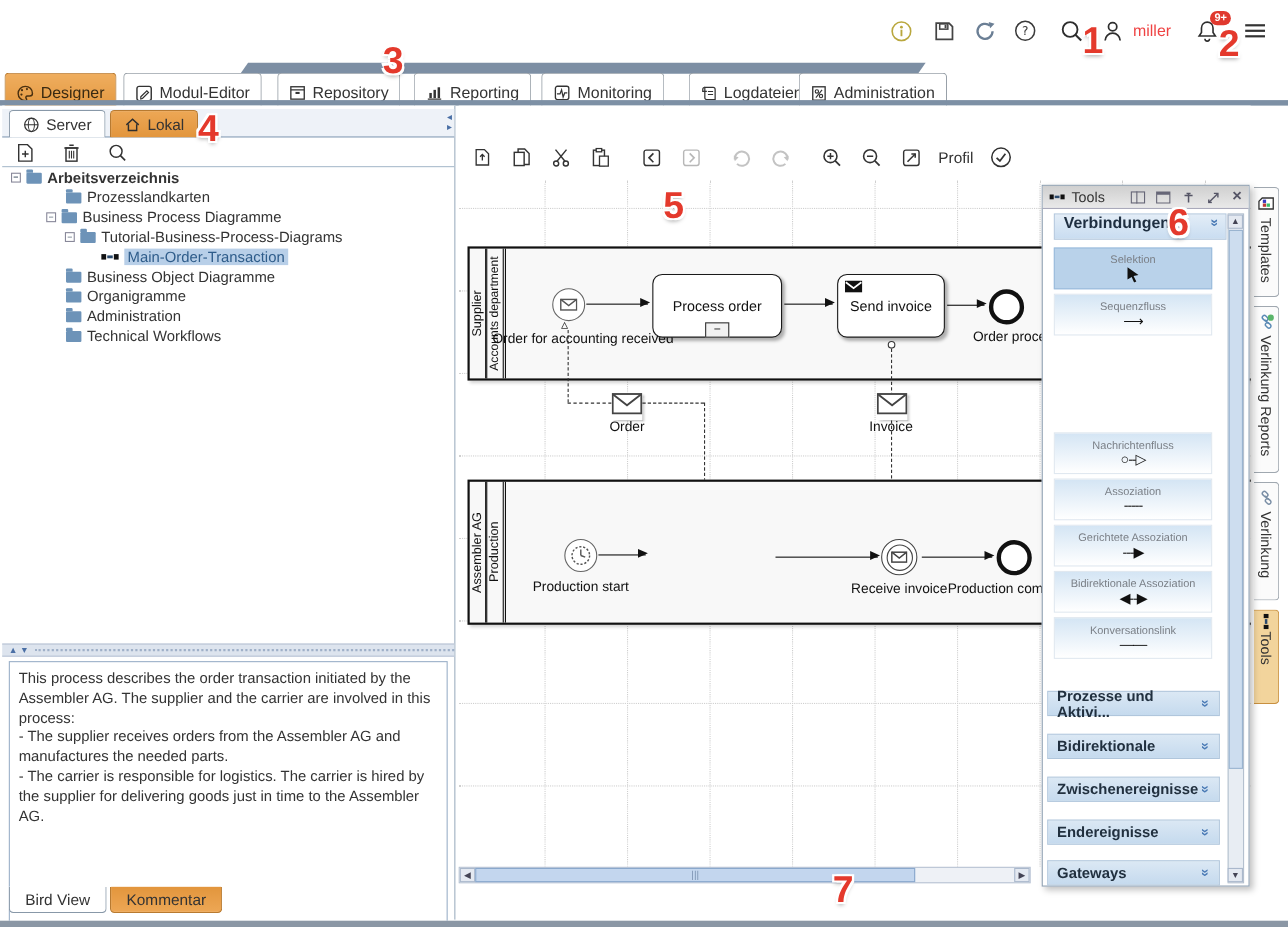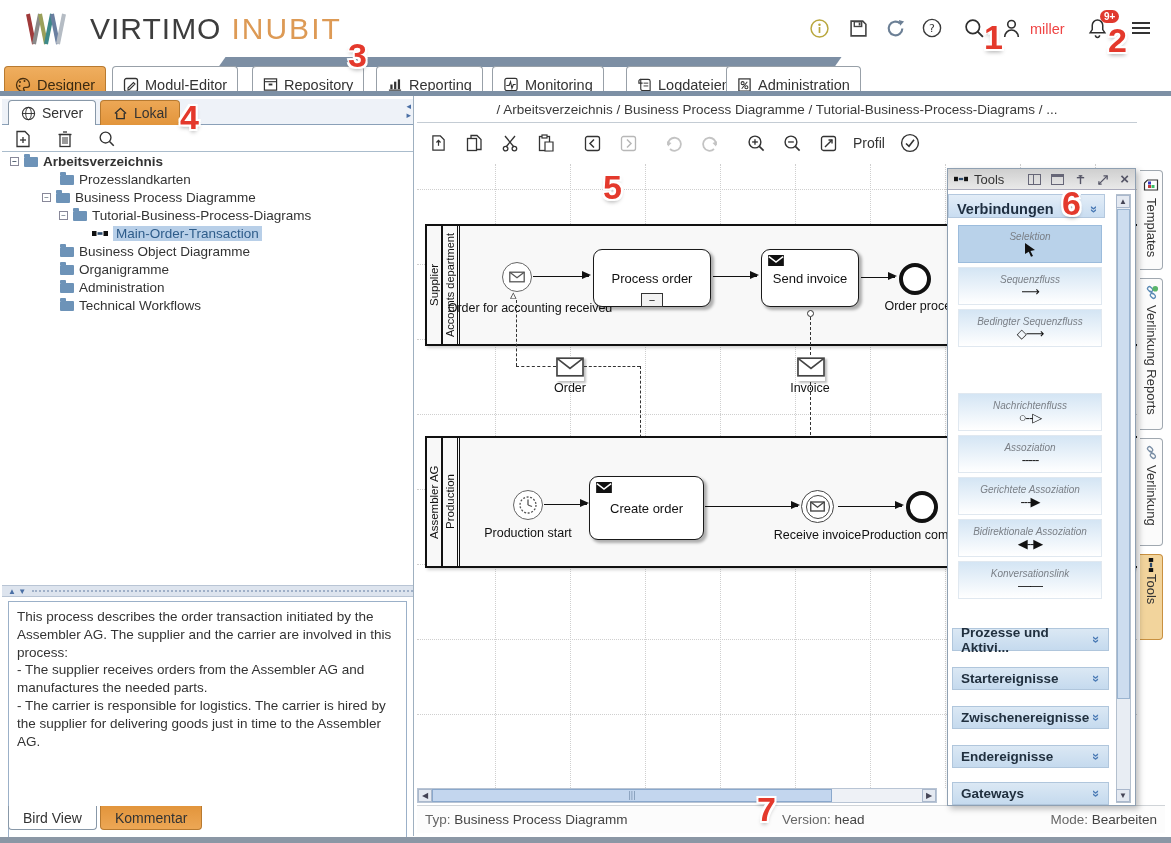--- a/index.html
+++ b/index.html
@@ -92,26 +92,26 @@
 
   
   #tpanel{position:absolute;left:947px;top:168px;width:189px;height:638px;border:1px solid #8fa0b2;background:#fff;box-shadow:3px 3px 6px rgba(0,0,0,.25);z-index:30;}
   #ttitle{height:21px;background:linear-gradient(#cfcfcf,#e9e9e9);display:flex;align-items:center;gap:6px;padding:0 6px;border-bottom:1px solid #aab;}
   #ttitle .t{font-size:13px;color:#333;flex:1;}
   .wbtn{width:13px;height:11px;margin-left:4px;cursor:pointer;position:relative;}
   .wb-col{border:1.4px solid #667;}
   .wb-col:after{content:"";position:absolute;left:4px;top:-1px;bottom:-1px;border-left:1.4px solid #667;}
   .wb-max{border:1.4px solid #667;border-top-width:3px;}
   .wb-x{color:#556;font-size:15px;font-weight:bold;line-height:10px;width:auto;}
-  #vhead{position:absolute;left:0;top:25px;width:157px;height:24px;background:linear-gradient(#e3edf7,#c9ddf1);display:flex;align-items:flex-end;padding:0 8px;font-size:14.5px;font-weight:bold;color:#1e2e40;border:1px solid #b4c8de;}
+  #vhead{position:absolute;left:10px;top:25px;width:157px;height:24px;background:linear-gradient(#e3edf7,#c9ddf1);display:flex;align-items:flex-start;padding:0 8px;font-size:14.5px;font-weight:bold;color:#1e2e40;border:1px solid #b4c8de;}
   #vhead .chev{margin-left:auto;}
   .chevup{display:inline-block;transform:rotate(-90deg);color:#4a7ab5;font-weight:bold;font-size:13px;}
   .chevdn{display:inline-block;transform:rotate(90deg);color:#4a7ab5;font-weight:bold;font-size:13px;}
   .titem{position:absolute;left:10px;width:144px;height:38px;background:linear-gradient(#d4e5f4,#ffffff);border:1px solid #e0e8f0;display:flex;flex-direction:column;align-items:center;justify-content:center;cursor:pointer;}
-  .titem .tl{font-size:10px;color:#7a7f86;font-style:italic;}
+  .titem .tl{font-size:10px;color:#7a7f86;}
   .titem .tic{font-size:13px;color:#111;line-height:14px;letter-spacing:-1px;}
   .titem.sel{background:#b9d2ea;border-color:#9cbcdc;}
   #tscroll{position:absolute;right:4px;top:25px;width:15px;height:609px;background:#e8edf3;border:1px solid #b4c0ce;}
   #tthumb{position:absolute;left:0;top:14px;width:13px;height:490px;background:#cdddef;border:1px solid #9ab4d0;}
   .secbar{position:absolute;left:4px;width:157px;height:23px;background:linear-gradient(#dbe8f4,#c5daee);border:1px solid #b0c6dc;display:flex;align-items:center;padding:0 8px;font-size:13.5px;font-weight:bold;color:#21303f;cursor:pointer;}
   .secbar .chevdn{margin-left:auto;}
 
   
   .vtab{position:absolute;left:1140px;width:23px;border:1px solid #a0a8b0;border-left:none;border-radius:0 4px 4px 0;background:#fbfbfb;writing-mode:vertical-rl;display:flex;align-items:center;gap:5px;padding:6px 0;font-size:13px;color:#333;cursor:pointer;}
   .vtab.active{background:#f2d49c;border-color:#c89040;}
@@ -120,32 +120,20 @@
   
   .ann{position:absolute;z-index:60;font-size:34px;font-weight:bold;color:#e4392c;
        text-shadow:-2px -2px 0 #fff,2px -2px 0 #fff,-2px 2px 0 #fff,2px 2px 0 #fff,0 3px 4px rgba(0,0,0,.35);}
 </style>
 </head>
 <body>
 
 <div id="app">
 
   <div id="hdr">
-    <div id="brand">
-      <svg width="54" height="34" viewBox="0 0 54 34">
-        <polyline points="2,2 8,32" stroke="#a03a3a" stroke-width="4" fill="none"></polyline>
-        <polyline points="14,2 8,32" stroke="#8a8a8a" stroke-width="4" fill="none"></polyline>
-        <polyline points="14,2 20,32" stroke="#9aa05a" stroke-width="4" fill="none"></polyline>
-        <polyline points="26,2 20,32" stroke="#3e8a8a" stroke-width="4" fill="none"></polyline>
-        <polyline points="26,2 32,32" stroke="#6a7fa0" stroke-width="4" fill="none"></polyline>
-        <polyline points="38,2 32,32" stroke="#b5bcc4" stroke-width="4" fill="none"></polyline>
-      </svg>
-      <span class="v">VIRTIMO</span>
-      <span class="i">INUBIT</span>
-    </div>
     <div class="hico" style="left:808px">
       <svg width="19" height="19" viewBox="0 0 18 18">
           <circle cx="9" cy="9" r="8" fill="none" stroke="#b9a73e" stroke-width="1.4"></circle>
           <circle cx="9" cy="5.4" r="1.2" fill="#b9a73e"></circle>
           <rect x="8.2" y="7.6" width="1.6" height="5.6" fill="#b9a73e"></rect>
         </svg>
     </div>
     <div class="hico" style="left:847px">
       <svg width="19" height="19" viewBox="0 0 18 18">
           <path d="M2,2 h11 l3,3 v11 h-14 z" fill="none" stroke="#444" stroke-width="1.5"></path>
@@ -358,21 +346,20 @@
       <div class="btab" style="left:6px">
           <span>Bird View</span>
         </div>
       <div class="btab active" style="left:98px">
           <span>Kommentar</span>
         </div>
     </div>
   </div>
 
   <div id="work">
-    <div id="crumb">/ Arbeitsverzeichnis / Business Process Diagramme / Tutorial-Business-Process-Diagrams / ...</div>
     <div id="ctools">
       <div class="hico">
         <svg width="15" height="18" viewBox="0 0 16 18">
             <path d="M2,1.5 h8 l4,4 v11 h-12 z" fill="none" stroke="#333" stroke-width="1.3"></path>
             <polyline points="8,12 8,6.5" stroke="#333" stroke-width="1.3" fill="none"></polyline>
             <polyline points="5.8,8.5 8,6.3 10.2,8.5" fill="none" stroke="#333" stroke-width="1.3"></polyline>
           </svg>
       </div>
       <div class="hico">
         <svg width="17" height="18" viewBox="0 0 17 18">
@@ -539,27 +526,20 @@
         <svg width="20" height="20" viewBox="0 0 20 20">
             <circle cx="10" cy="10" r="8" fill="none" stroke="#555" stroke-width="1.3" stroke-dasharray="2 1.6"></circle>
             <line x1="10" y1="10" x2="10" y2="4.5" stroke="#555" stroke-width="1.3"></line>
             <line x1="10" y1="10" x2="14" y2="11.5" stroke="#555" stroke-width="1.3"></line>
           </svg>
       </div>
       <div class="blabel" style="left:36px;top:362px;width:150px">Production start</div>
       <div class="arr" style="left:127px;top:340px;width:43px">
           <i></i>
         </div>
-      <div class="task" style="left:172px;top:312px;width:115px;height:64px">
-        <svg class="tenv" width="16" height="11" viewBox="0 0 20 14">
-            <rect x="0" y="0" width="20" height="14" fill="#111"></rect>
-            <path d="M1,2 L10,9 L19,2" fill="none" stroke="#fff" stroke-width="2"></path>
-          </svg>
-        <span>Create order</span>
-      </div>
       <div class="arr" style="left:288px;top:342px;width:93px">
           <i></i>
         </div>
       <div class="evt mid" style="left:384px;top:326px;width:33px;height:33px">
         <div class="inner-ring">
           <svg width="15" height="11" viewBox="0 0 20 14">
               <rect x="1" y="1" width="18" height="12" fill="#fff" stroke="#444" stroke-width="1.8"></rect>
               <path d="M1,1 L10,8 L19,1" fill="none" stroke="#444" stroke-width="1.8"></path>
             </svg>
         </div>
@@ -572,34 +552,20 @@
       <div class="blabel" style="left:425px;top:364px;width:160px">Production completed</div>
     </div>
 
     <div id="hscroll">
       <span class="sbtn" style="left:0">◀</span>
       <div id="hthumb"></div>
       <span class="sbtn" style="right:0">▶</span>
     </div>
   </div>
 
-  <div id="status">
-    <span style="position:absolute;left:8px;top:6px">
-      <span class="lab">Typ:</span>
-      <span>Business Process Diagramm</span>
-    </span>
-    <span style="position:absolute;left:365px;top:6px">
-      <span class="lab">Version:</span>
-      <span>head</span>
-    </span>
-    <span style="position:absolute;right:8px;top:6px">
-      <span class="lab">Mode:</span>
-      <span>Bearbeiten</span>
-    </span>
-  </div>
 
   <div id="tpanel">
     <div id="ttitle">
       <svg width="14" height="8" viewBox="0 0 16 9">
           <rect x="0" y="2" width="4.5" height="5" fill="#111"></rect>
           <rect x="11.5" y="2" width="4.5" height="5" fill="#111"></rect>
           <rect x="5.5" y="3.2" width="5" height="2.6" fill="#2b4a6d"></rect>
         </svg>
       <span class="t">Tools</span>
       <span class="wbtn wb-col"></span>
@@ -624,24 +590,20 @@
     <div class="titem sel" style="top:56px">
       <span class="tl">Selektion</span>
       <svg width="14" height="15" viewBox="0 0 14 15">
           <polygon points="2,1 12,8 7.5,9 10,14 8,14.8 5.8,9.8 2,12" fill="#111"></polygon>
         </svg>
     </div>
     <div class="titem" style="top:98px">
       <span class="tl">Sequenzfluss</span>
       <span class="tic">⟶</span>
     </div>
-    <div class="titem" style="top:140px">
-      <span class="tl">Bedingter Sequenzfluss</span>
-      <span class="tic">◇⟶</span>
-    </div>
     <div class="titem" style="top:224px">
       <span class="tl">Nachrichtenfluss</span>
       <span class="tic">○--▷</span>
     </div>
     <div class="titem" style="top:266px">
       <span class="tl">Assoziation</span>
       <span class="tic">-----</span>
     </div>
     <div class="titem" style="top:308px">
       <span class="tl">Gerichtete Assoziation</span>
@@ -660,21 +622,21 @@
       <span class="sbtn" style="left:-1px;top:0;width:14px">▲</span>
       <div id="tthumb"></div>
       <span class="sbtn" style="left:-1px;top:auto;bottom:0;width:14px">▼</span>
     </div>
 
     <div class="secbar" style="top:459px">
       <span>Prozesse und Aktivi...</span>
         <span class="chevdn">»</span>
     </div>
     <div class="secbar" style="top:498px">
-      <span>Startereignisse</span>
+      <span>Bidirektionale</span>
         <span class="chevdn">»</span>
     </div>
     <div class="secbar" style="top:537px">
       <span>Zwischenereignisse</span>
         <span class="chevdn">»</span>
     </div>
     <div class="secbar" style="top:576px">
       <span>Endereignisse</span>
         <span class="chevdn">»</span>
     </div>

